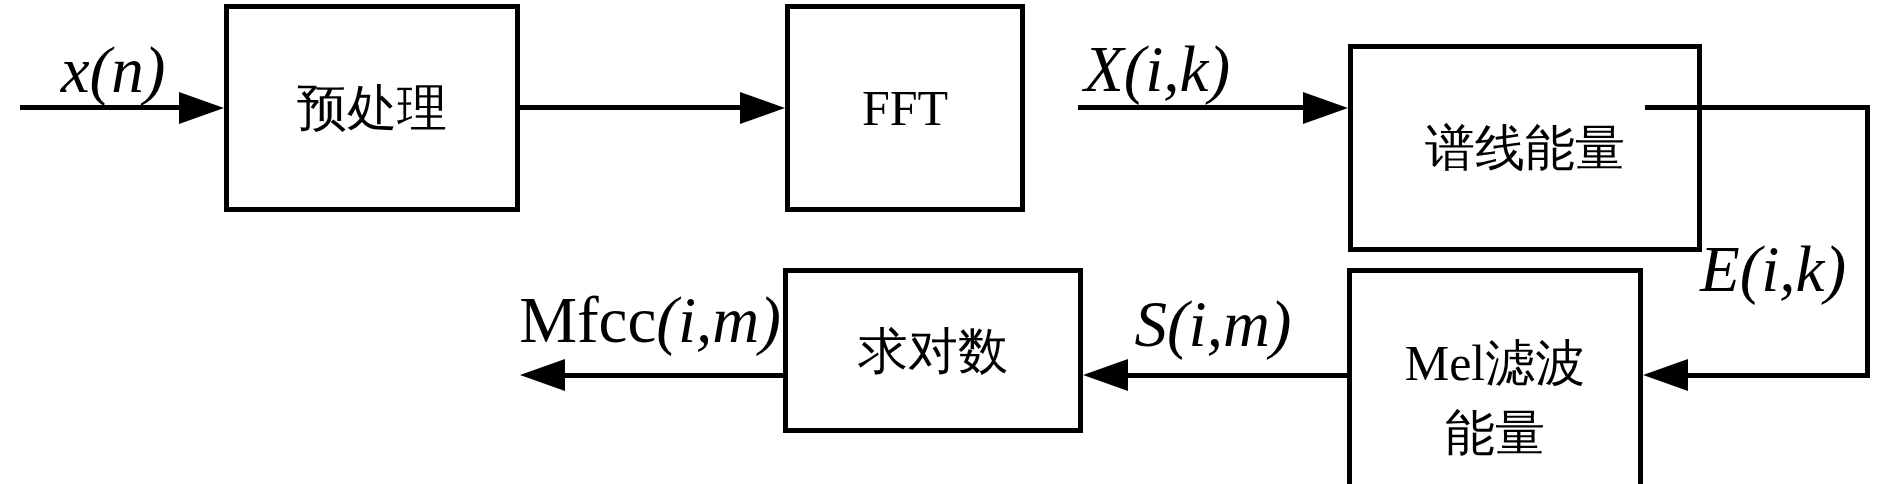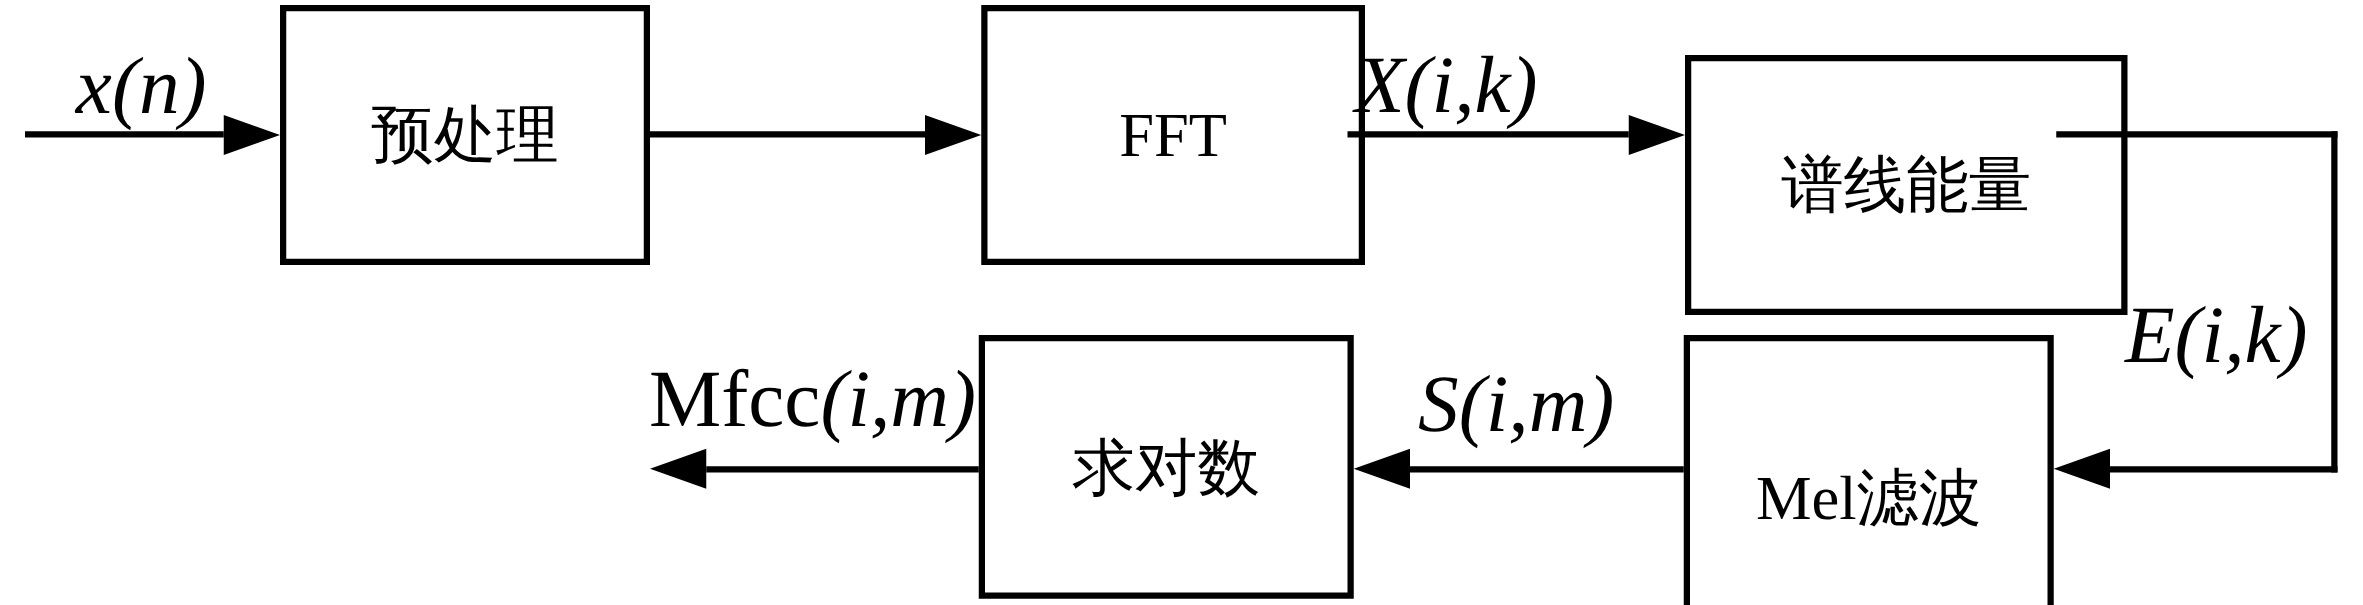--- a/index.html
+++ b/index.html
@@ -51,23 +51,23 @@
     font-size:65px;
     white-space:nowrap;
     margin-top:14px;
   }
   .sig .math{font-style:italic;}
   .sig .prefix{font-style:normal;text-align:right;}
   .sig .prefix:empty{display:none;}
 
   
   #box-preprocess{left:224px;top:4px;width:296px;height:208px;}
-  #box-fft{left:785px;top:4px;width:307px;height:208px;}
+  #box-fft{left:785px;top:4px;width:240px;height:208px;}
   #box-spectral{left:1348px;top:4px;width:354px;height:208px;margin-top:40px;}
-  #box-logdct{left:783px;top:268px;width:300px;height:211px;}
+  #box-logdct{left:783px;top:268px;width:300px;height:165px;}
   #box-mel{left:1347px;top:268px;width:296px;height:260px;}
 
   
   #c1-shaft{left:20px;top:105px;width:159px;}
   #c1-head{left:179px;top:92px;}
   #c2-shaft{left:520px;top:105px;width:220px;}
   #c2-head{left:740px;top:92px;}
   #c3-shaft{left:1078px;top:105px;width:225px;}
   #c3-head{left:1303px;top:92px;}
   #c4-top{left:1645px;top:105px;width:225px;}
@@ -102,20 +102,21 @@
   <div class="box" id="box-spectral">
     <span class="line">谱线能量</span>
   </div>
 
   <div class="box" id="box-logdct">
     <span class="line">求对数</span>
   </div>
 
   <div class="box" id="box-mel">
     <span class="line">Mel滤波</span>
+    <span class="line">能量</span>
   </div>
 
   <div class="shaft-h" id="c1-shaft"></div>
   <div class="head-r" id="c1-head"></div>
 
   <div class="shaft-h" id="c2-shaft"></div>
   <div class="head-r" id="c2-head"></div>
 
   <div class="shaft-h" id="c3-shaft"></div>
   <div class="head-r" id="c3-head"></div>

